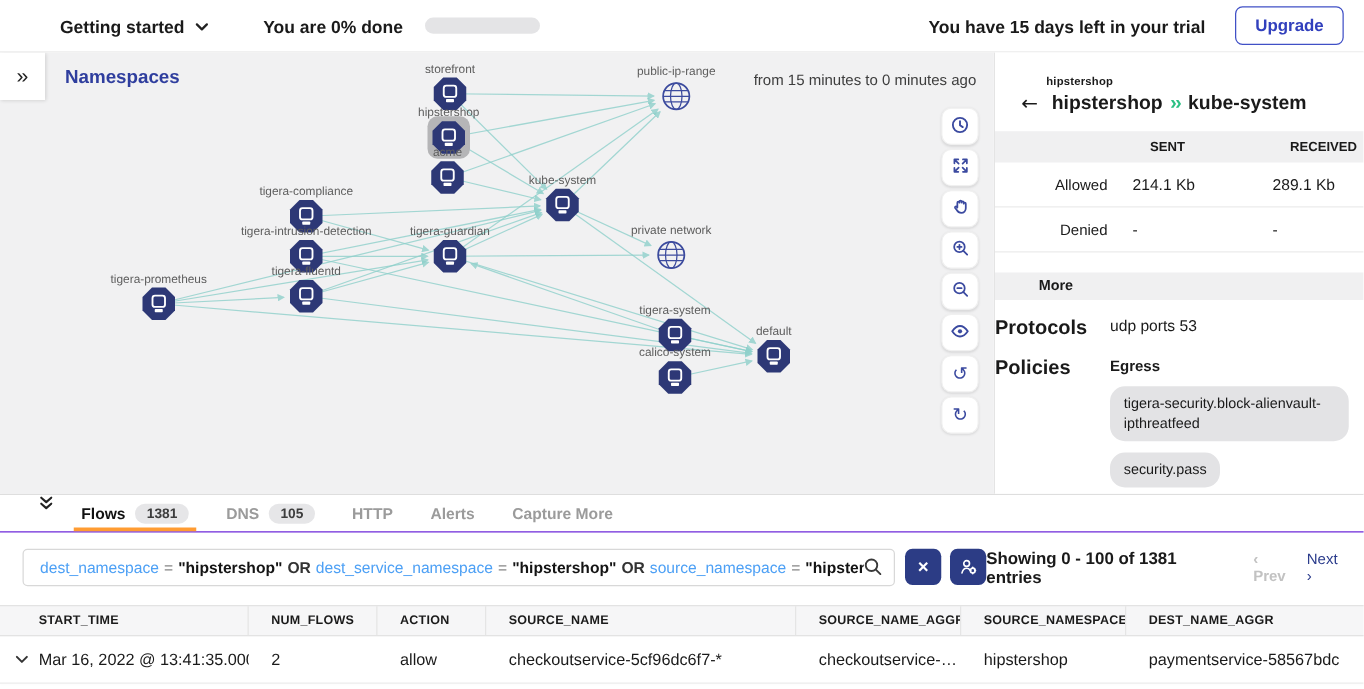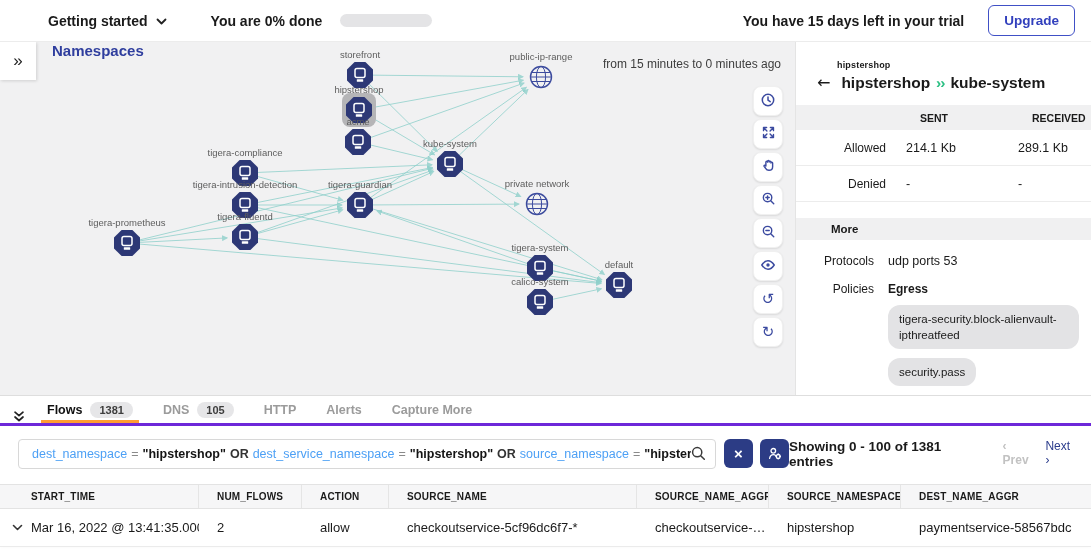--- a/index.html
+++ b/index.html
@@ -9,67 +9,67 @@
   .gs{display:flex;align-items:center;gap:8px;font-size:14px;font-weight:bold;cursor:pointer}
   .done-label{margin-left:44px;font-size:14px;font-weight:bold}
   .progress-pill{width:92px;height:13px;background:#e4e4e6;border-radius:7px;margin-left:18px}
   .topbar-right{margin-left:auto;display:flex;align-items:center;gap:24px}
   .trial{font-size:14px;font-weight:bold}
   .upgrade-btn{background:#fff;border:1.5px solid #4050c6;color:#3240bd;font-weight:bold;font-size:13.5px;border-radius:6px;padding:7px 15px;cursor:pointer;font-family:"Liberation Sans",sans-serif}
   
   .main{display:flex;height:353px}
   .graph-panel{position:relative;flex:1;background:#f1f1f2;overflow:hidden}
   .collapse-btn{position:absolute;top:0;left:0;width:36px;height:38px;background:#fff;box-shadow:1px 1px 3px rgba(0,0,0,.14);display:flex;align-items:center;justify-content:center;font-size:17px;color:#222;cursor:pointer;z-index:3}
-  .panel-title{position:absolute;left:52px;top:0;color:#2f3e9e;font-weight:bold;font-size:15px;z-index:3}
+  .panel-title{position:absolute;left:52px;top:11px;color:#2f3e9e;font-weight:bold;font-size:15px;z-index:3}
   .time-range{position:absolute;right:14px;top:15px;font-size:12px;color:#3d3d3d;z-index:3}
   .graph-svg{position:absolute;left:0;top:0}
   .graph-toolbar{position:absolute;right:12px;top:44px;display:flex;flex-direction:column;gap:3px;z-index:3}
   .tool-btn{width:30px;height:30px;background:#fff;border:1px solid #f0f0f0;border-radius:8px;box-shadow:0 1px 2px rgba(0,0,0,.10);display:flex;align-items:center;justify-content:center;color:#3b4aa0;cursor:pointer;font-size:15px;line-height:1;font-family:"DejaVu Sans",sans-serif}
   .tool-btn svg{stroke:#3b4aa0;fill:none;stroke-width:1.5;stroke-linecap:round;stroke-linejoin:round}
   
   .details-panel{width:296px;background:#fff;border-left:1px solid #e4e4e4;overflow:hidden;padding-top:14px}
   .d-eyebrow{margin:4px 0 3px 41px;font-size:9px;font-weight:bold;letter-spacing:.02em}
   .d-titlerow{display:flex;align-items:center;padding:0 14px 13px 21px;gap:11px}
   .back-arrow{font-size:16px;cursor:pointer;font-family:"DejaVu Sans",sans-serif}
   .d-title{font-size:15.5px;font-weight:bold;white-space:nowrap}
   .d-sep{color:#2cc084;font-weight:bold;margin:0 6px;letter-spacing:-1px}
   .stats-row{display:grid;grid-template-columns:96px 112px 1fr;align-items:center;min-height:36px;border-bottom:1px solid #ececec;font-size:12.5px}
   .stats-head{background:#f0f0f1;min-height:25px;font-size:10.5px;border-bottom:none}
   .stats-head .sc{font-weight:bold;padding-left:28px}
   .sl{text-align:right;font-weight:normal;font-size:12px;padding-right:6px}
   .sv{padding-left:14px}
   .more-band{background:#f0f0f1;padding:5px 0 5px 35px;font-size:11.5px;font-weight:bold;margin-top:16px}
   .kv{display:grid;grid-template-columns:78px 1fr;gap:0 14px;margin-top:14px;font-size:12.5px;padding-right:12px}
-  .kv-label{text-align:right;font-weight:normal;font-size:12px}
+  .kv-label{text-align:left;font-weight:bold;font-size:16px}
   .direction{font-weight:bold;font-size:12px;margin-bottom:9px}
   .pill{background:#e3e3e5;border-radius:12px;padding:6px 11px;font-size:11.5px;margin-bottom:9px;display:block;width:fit-content;max-width:200px;line-height:1.4}
   
   .bottom{border-top:1px solid #dedede;box-shadow:0 -1px 4px rgba(0,0,0,.05)}
-  .tabs-bar{height:30px;display:flex;align-items:flex-end;border-bottom:3px solid #6d28d9;padding-left:6px}
+  .tabs-bar{height:30px;display:flex;align-items:flex-start;border-bottom:1px solid #6d28d9;padding-left:24px}
   .collapse2{width:26px;display:flex;align-items:center;justify-content:center;color:#222;cursor:pointer}
   .collapse2 svg{stroke:#222;fill:none;stroke-width:1.7;stroke-linecap:round;stroke-linejoin:round}
   .tab{display:flex;align-items:center;gap:8px;padding:0 15px;height:100%;position:relative;font-size:12.5px;font-weight:bold;color:#9b9b9b;cursor:pointer;white-space:nowrap}
   .tab.active{color:#111}
   .tab.active::after{content:"";position:absolute;left:9px;right:9px;bottom:0;height:3px;background:#ff9c32}
   .badge{background:#e6e6e8;border-radius:10px;padding:2px 9px;font-size:11px;font-weight:bold;color:#3d3d3d}
   .filter-row{display:flex;align-items:center;height:55px;padding:0 10px 0 18px}
   .search-box{width:698px;height:30px;border:1px solid #d8d8d8;border-radius:4px;display:flex;align-items:center;padding:0 9px 0 13px;background:#fff;cursor:text}
   .query{flex:1;white-space:nowrap;overflow:hidden;font-size:12.5px}
   .query span{margin-right:4px}
   .tok-field{color:#4da0f5}
   .tok-op{color:#8a8a8a}
   .tok-value{font-weight:bold;color:#141414}
   .tok-keyword{font-weight:bold;color:#333}
   .search-box svg{stroke:#3a3a3a;fill:none;stroke-width:1.5;stroke-linecap:round;flex:none}
   .icon-btn{width:29px;height:29px;border-radius:6px;background:#2c3c85;color:#fff;display:flex;align-items:center;justify-content:center;border:none;cursor:pointer;flex:none}
   .icon-btn.first{margin-left:8px}
   .icon-btn+.icon-btn{margin-left:7px}
   .icon-btn svg{stroke:#fff;fill:none;stroke-width:1.3;stroke-linecap:round;stroke-linejoin:round}
   .x-glyph{font-size:15px;font-weight:bold;line-height:1}
-  .pager{margin-left:auto;display:flex;}
+  .pager{margin-left:auto;display:flex;align-items:center}
   .showing{font-size:13.5px;font-weight:bold}
   .prev{margin-left:16px;font-size:12px;font-weight:bold;color:#c2c2c2;cursor:default}
   .next{margin-left:10px;margin-right:4px;font-size:12px;font-weight:normal;color:#2b3c8c;cursor:pointer}
   .thead,.trow{display:grid;grid-template-columns:199px 103px 87px 248px 132px 132px minmax(0,1fr)}
   .thead{background:#f6f6f7;border-top:1px solid #e3e3e3;border-bottom:1px solid #e3e3e3;height:25px;margin-top:3px}
   .th{font-size:10px;font-weight:bold;letter-spacing:.02em;padding-left:18px;border-right:1px solid #e5e5e5;display:flex;align-items:center;white-space:nowrap;overflow:hidden}
   .th:first-child{padding-left:31px}
   .th:last-child{border-right:none}
   .trow{height:38px;align-items:center;border-bottom:1px solid #ebebeb;font-size:13px}
   .td{padding-left:18px;white-space:nowrap;overflow:hidden}

